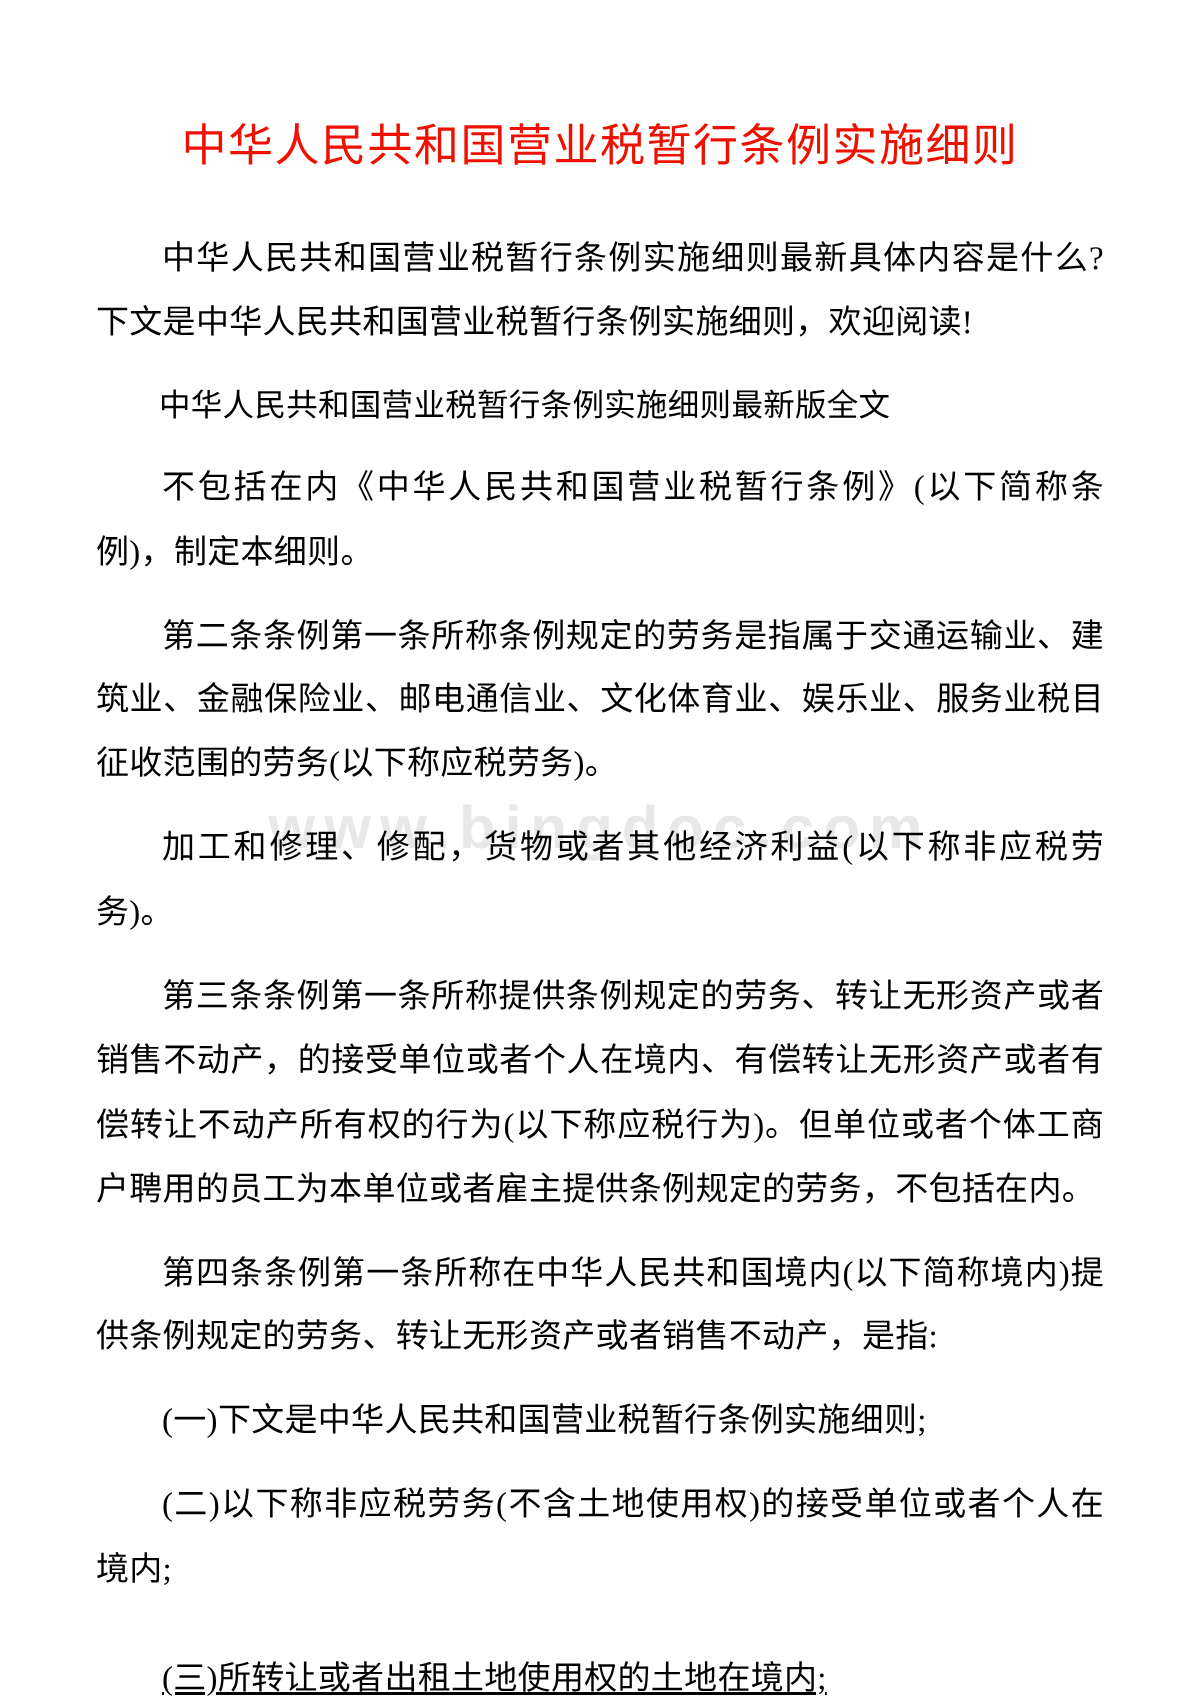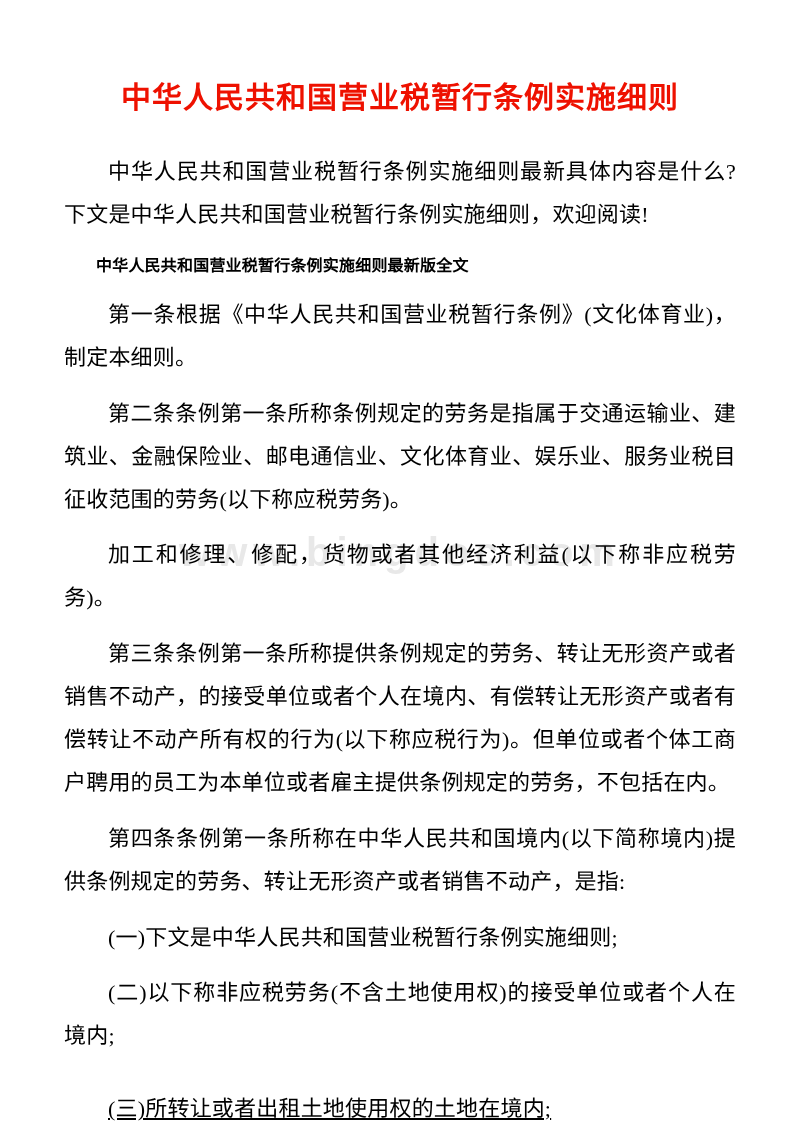--- a/index.html
+++ b/index.html
@@ -18,38 +18,38 @@
   .page {
     position: relative;
     width: 800px;
     height: 1132px;
     box-sizing: border-box;
     padding: 78px 64px 40px 64px;
   }
   .doc-title {
     color: #ee1100;
     font-size: 30px;
-    font-weight: bold;
+    font-weight: normal;
     text-align: center;
     letter-spacing: 1px;
     line-height: 1.3;
     margin: 0 0 34px 0;
     font-family: "Liberation Serif", "DejaVu Serif", serif;
   }
   p.para {
     font-size: 22px;
     line-height: 1.95;
     margin: 0 0 13px 0;
     text-align: justify;
     text-indent: 2em;
     letter-spacing: 0.2px;
   }
   p.para.bold {
-    font-weight: bold;
-    font-size: 16px;
+    font-weight: normal;
+    font-size: 21px;
   }
   p.para.spaced {
     margin-top: 30px;
     text-decoration: underline;
   }
   .watermark {
     position: absolute;
     top: 530px;
     left: 0;
     width: 800px;
@@ -76,21 +76,21 @@
   <div class="watermark">www.bingdoc.com</div>
 
   <div class="content">
 
     <h1 class="doc-title">中华人民共和国营业税暂行条例实施细则</h1>
 
     <p class="para">中华人民共和国营业税暂行条例实施细则最新具体内容是什么?下文是中华人民共和国营业税暂行条例实施细则，欢迎阅读!</p>
 
     <p class="para bold">中华人民共和国营业税暂行条例实施细则最新版全文</p>
 
-    <p class="para">第一条根据《中华人民共和国营业税暂行条例》(文化体育业)，制定本细则。</p>
+    <p class="para">不包括在内《中华人民共和国营业税暂行条例》(以下简称条例)，制定本细则。</p>
 
     <p class="para">第二条条例第一条所称条例规定的劳务是指属于交通运输业、建筑业、金融保险业、邮电通信业、文化体育业、娱乐业、服务业税目征收范围的劳务(以下称应税劳务)。</p>
 
     <p class="para">加工和修理、修配，货物或者其他经济利益(以下称非应税劳务)。</p>
 
     <p class="para">第三条条例第一条所称提供条例规定的劳务、转让无形资产或者销售不动产，的接受单位或者个人在境内、有偿转让无形资产或者有偿转让不动产所有权的行为(以下称应税行为)。但单位或者个体工商户聘用的员工为本单位或者雇主提供条例规定的劳务，不包括在内。</p>
 
 
     <p class="para">第四条条例第一条所称在中华人民共和国境内(以下简称境内)提供条例规定的劳务、转让无形资产或者销售不动产，是指:</p>
 

